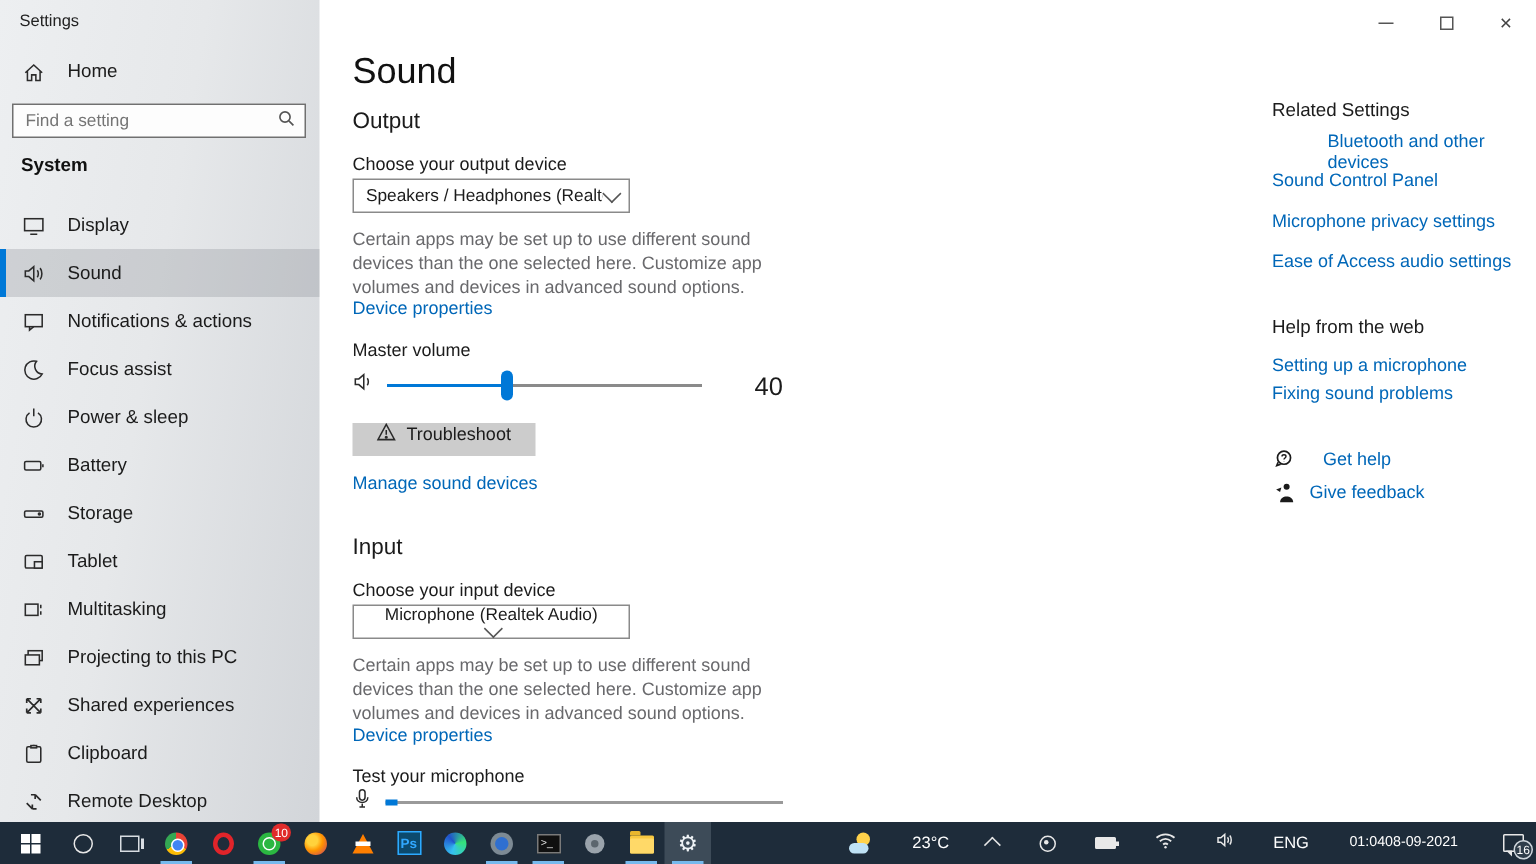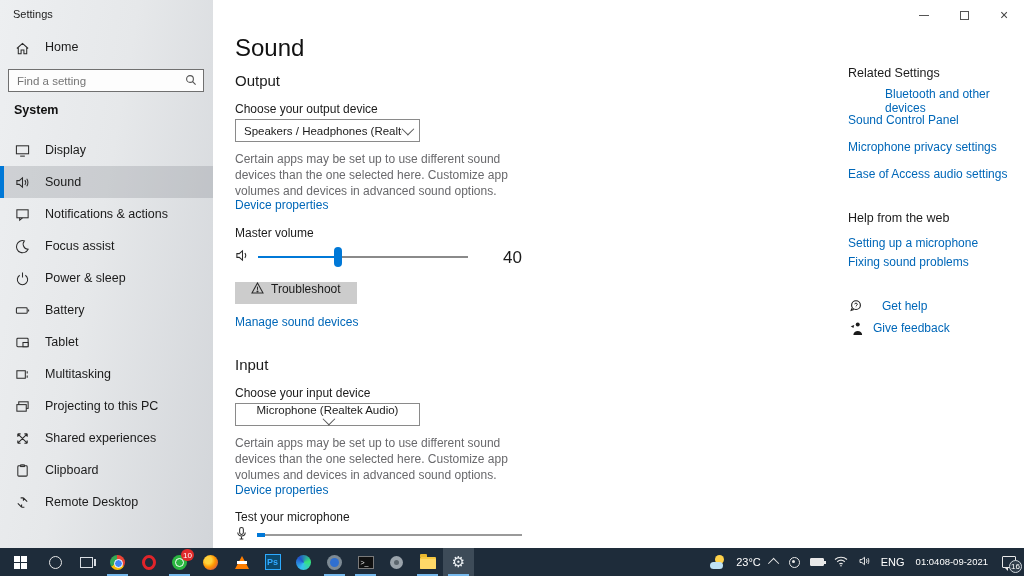--- a/index.html
+++ b/index.html
@@ -94,21 +94,21 @@
   .ic-circleapp { width:15px; height:15px; border-radius:50%; background:#7d8a94; position:relative; }
   .ic-circleapp::after { content:""; position:absolute; top:3px; left:3px; width:9px; height:9px; border-radius:50%; background:#2f6fd0; }
   .ic-terminal { width:16px; height:13px; background:#101010; border:1px solid #7a7a7a; color:#e8e8e8; font-size:7px; line-height:11px; padding-left:2px; }
   .ic-media { width:13px; height:13px; border-radius:50%; background:#9aa3ab; position:relative; }
   .ic-media::after { content:""; position:absolute; top:4px; left:4px; width:5px; height:5px; border-radius:50%; background:#5c666e; }
   .ic-folder { width:16px; height:12px; background:#f8c840; border-radius:1px; position:relative; margin-top:2px; }
   .ic-folder::before { content:""; position:absolute; top:-3px; left:0; width:7px; height:3px; background:#e8b62e; border-radius:1px 1px 0 0; }
   .ic-folder::after { content:""; position:absolute; top:2px; left:0; width:16px; height:10px; background:#ffd968; border-radius:1px; }
   .ic-gear { color:#eef2f5; font-size:15px; line-height:1; font-family:"DejaVu Sans",sans-serif; }
 
-  .tb-tray { margin-left:auto; display:flex; align-items:center; gap:0; }
+  .tb-tray { margin-left:auto; display:flex; align-items:center; gap:16px; }
   .tray-item { display:flex; align-items:center; justify-content:center; padding:0 5px; height:28px; color:#fff; cursor:pointer; }
   .tray-text { font-size:11px; color:#fff; }
   .ic-weather { width:16px; height:14px; position:relative; }
   .ic-weather::before { content:""; position:absolute; top:0; right:2px; width:9px; height:9px; border-radius:50%; background:#ffd24a; }
   .ic-weather::after { content:""; position:absolute; bottom:0; left:0; width:13px; height:7px; border-radius:5px; background:#bfe2f5; }
   .ic-chevron-up { width:8px; height:8px; border-left:1.5px solid #e8e8e8; border-top:1.5px solid #e8e8e8; transform:rotate(45deg) translateY(2px); }
   .ic-tray-circle { width:11px; height:11px; border:1.4px solid #e8e8e8; border-radius:50%; position:relative; }
   .ic-tray-circle::after { content:""; position:absolute; top:2.5px; left:2.5px; width:3px; height:3px; background:#e8e8e8; border-radius:50%; }
   .ic-battery { width:14px; height:8px; border:1.2px solid #e8e8e8; border-radius:1px; position:relative; background:#e8e8e8; }
   .ic-battery::after { content:""; position:absolute; right:-3px; top:1.5px; width:2px; height:3px; background:#e8e8e8; }
@@ -209,20 +209,29 @@
             <svg width="15" height="15" viewBox="0 0 16 16" fill="none" stroke="#2b2b2b" stroke-width="1.1">
               <rect x="1.5" y="5" width="11.5" height="6" rx="1"></rect>
               <path d="M14.5 7 V9"></path>
             </svg>
           </span>
         <span>Battery</span>
       </div>
       <div class="nav-item">
         <span class="nav-icon">
             <svg width="15" height="15" viewBox="0 0 16 16" fill="none" stroke="#2b2b2b" stroke-width="1.1">
+              <rect x="1.5" y="6" width="13" height="4.5" rx="1"></rect>
+              <circle cx="12" cy="8.2" r="0.7" fill="#2b2b2b"></circle>
+            </svg>
+          </span>
+        <span>Storage</span>
+      </div>
+      <div class="nav-item">
+        <span class="nav-icon">
+            <svg width="15" height="15" viewBox="0 0 16 16" fill="none" stroke="#2b2b2b" stroke-width="1.1">
               <rect x="2" y="3.5" width="12" height="9" rx="1"></rect>
               <rect x="8.5" y="8" width="5.5" height="4.5" fill="#e8eaec"></rect>
             </svg>
           </span>
         <span>Tablet</span>
       </div>
       <div class="nav-item">
         <span class="nav-icon">
             <svg width="15" height="15" viewBox="0 0 16 16" fill="none" stroke="#2b2b2b" stroke-width="1.1">
               <rect x="2" y="4" width="9" height="8"></rect>

